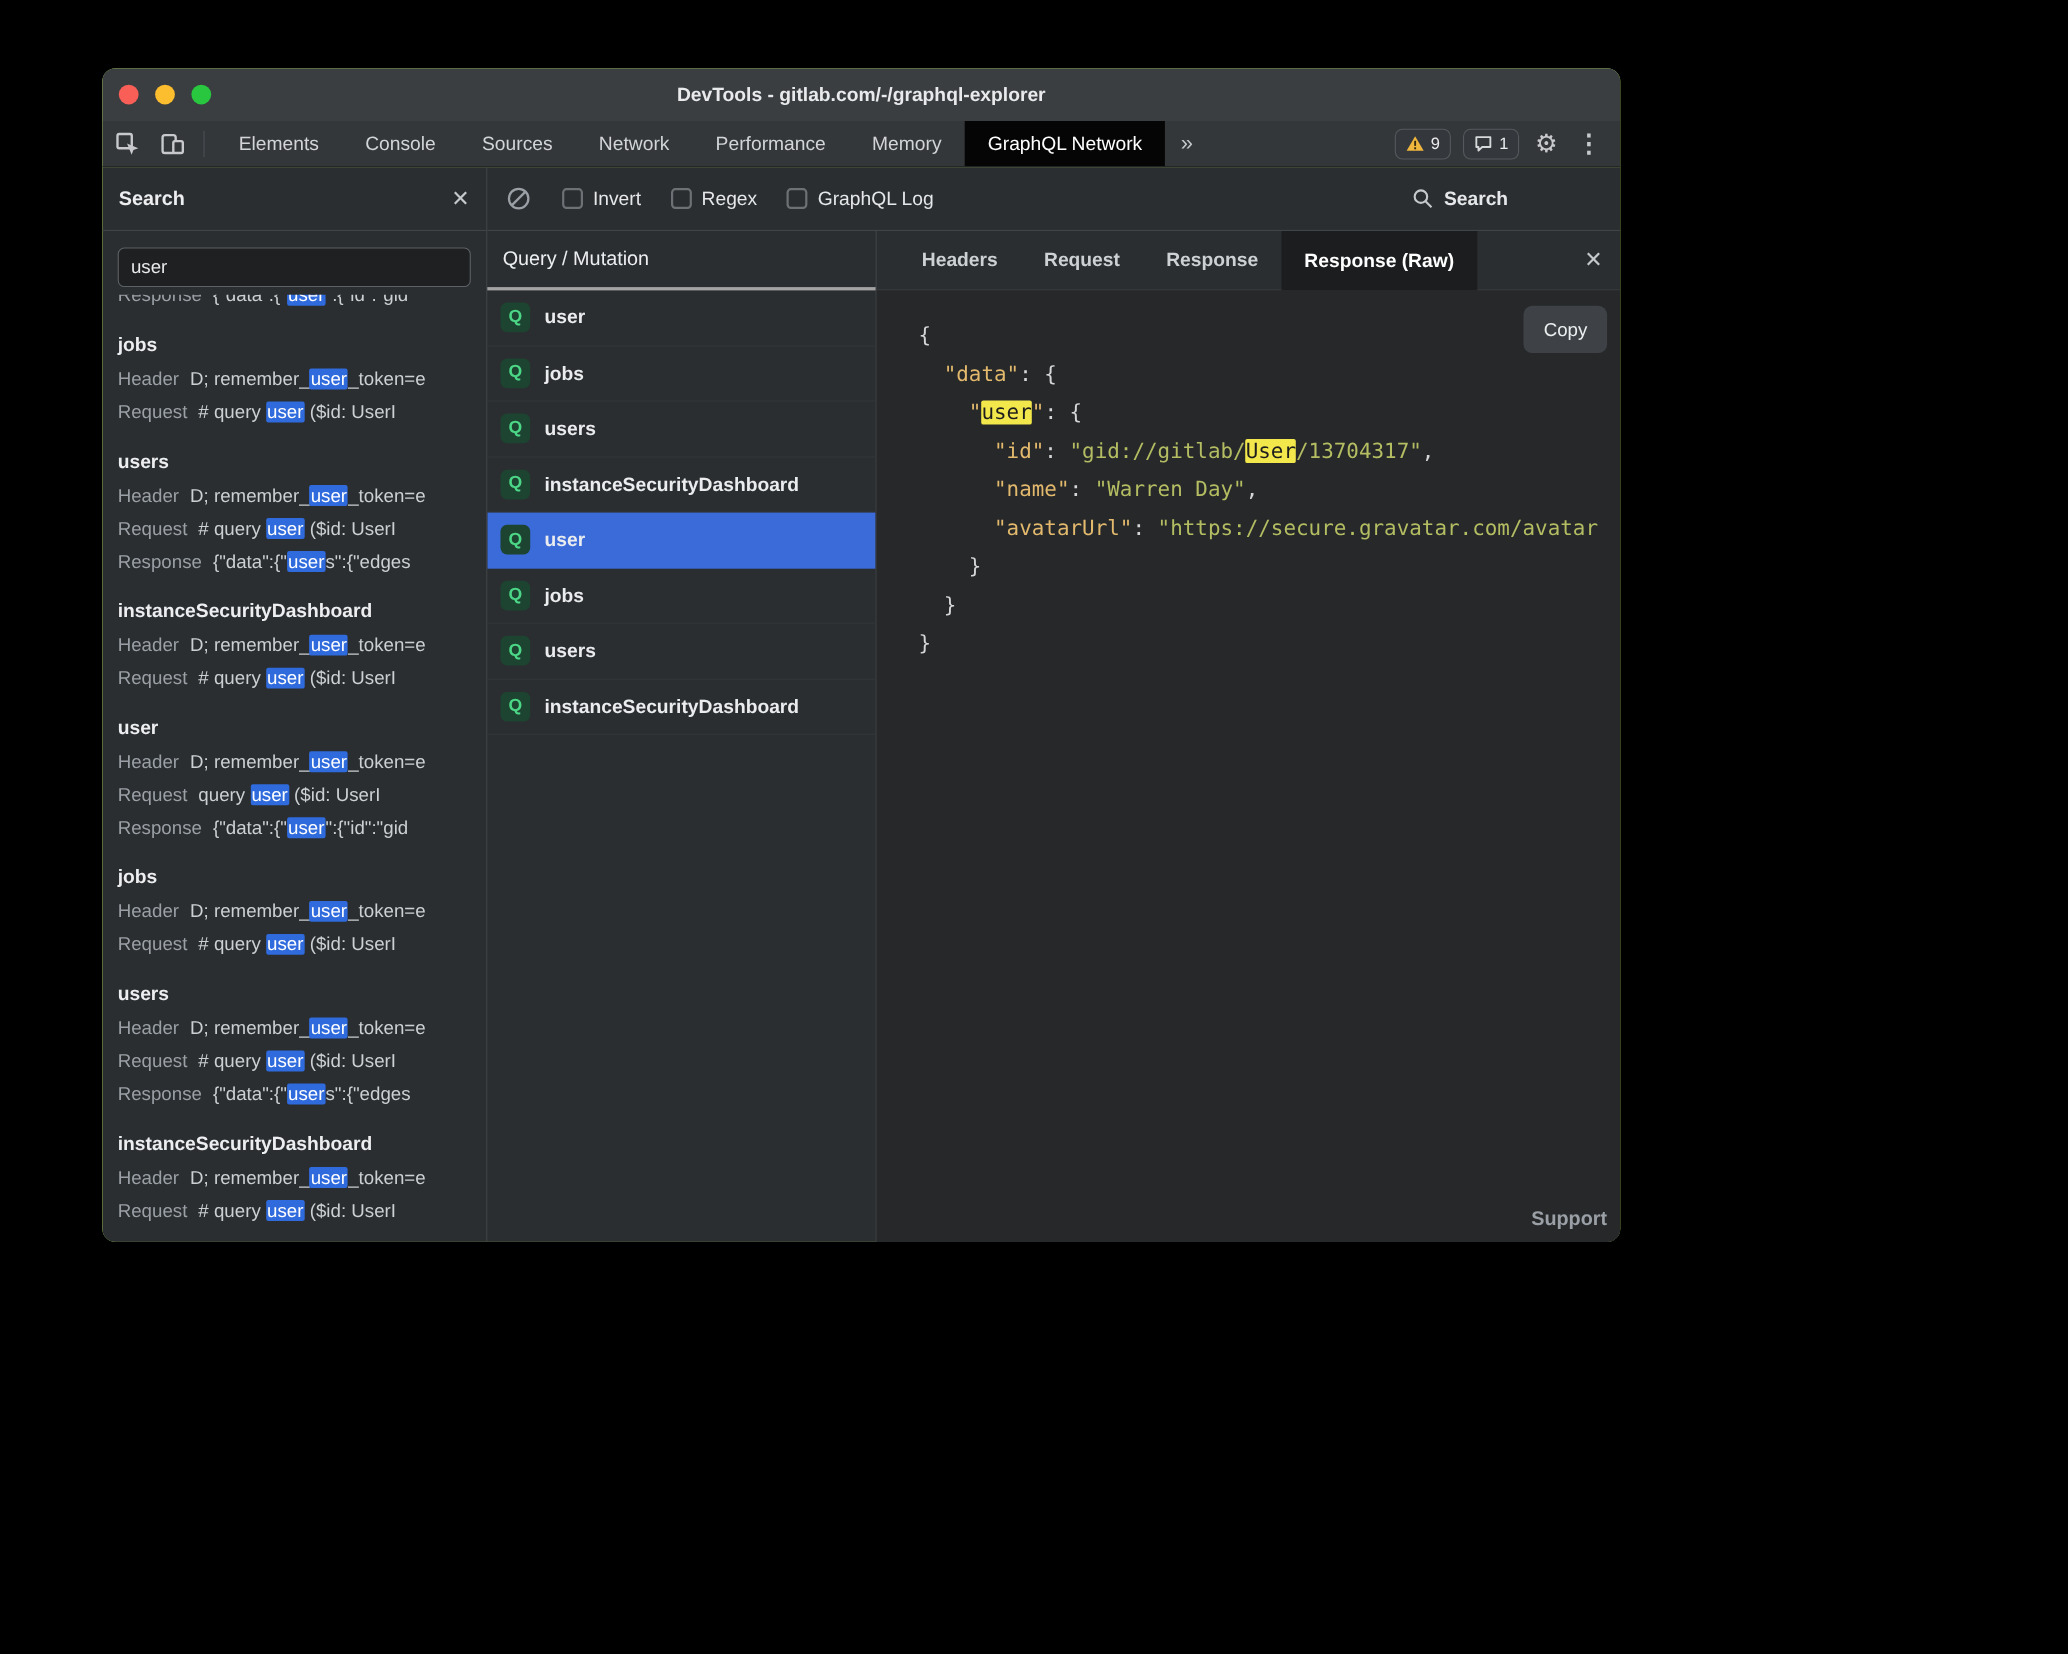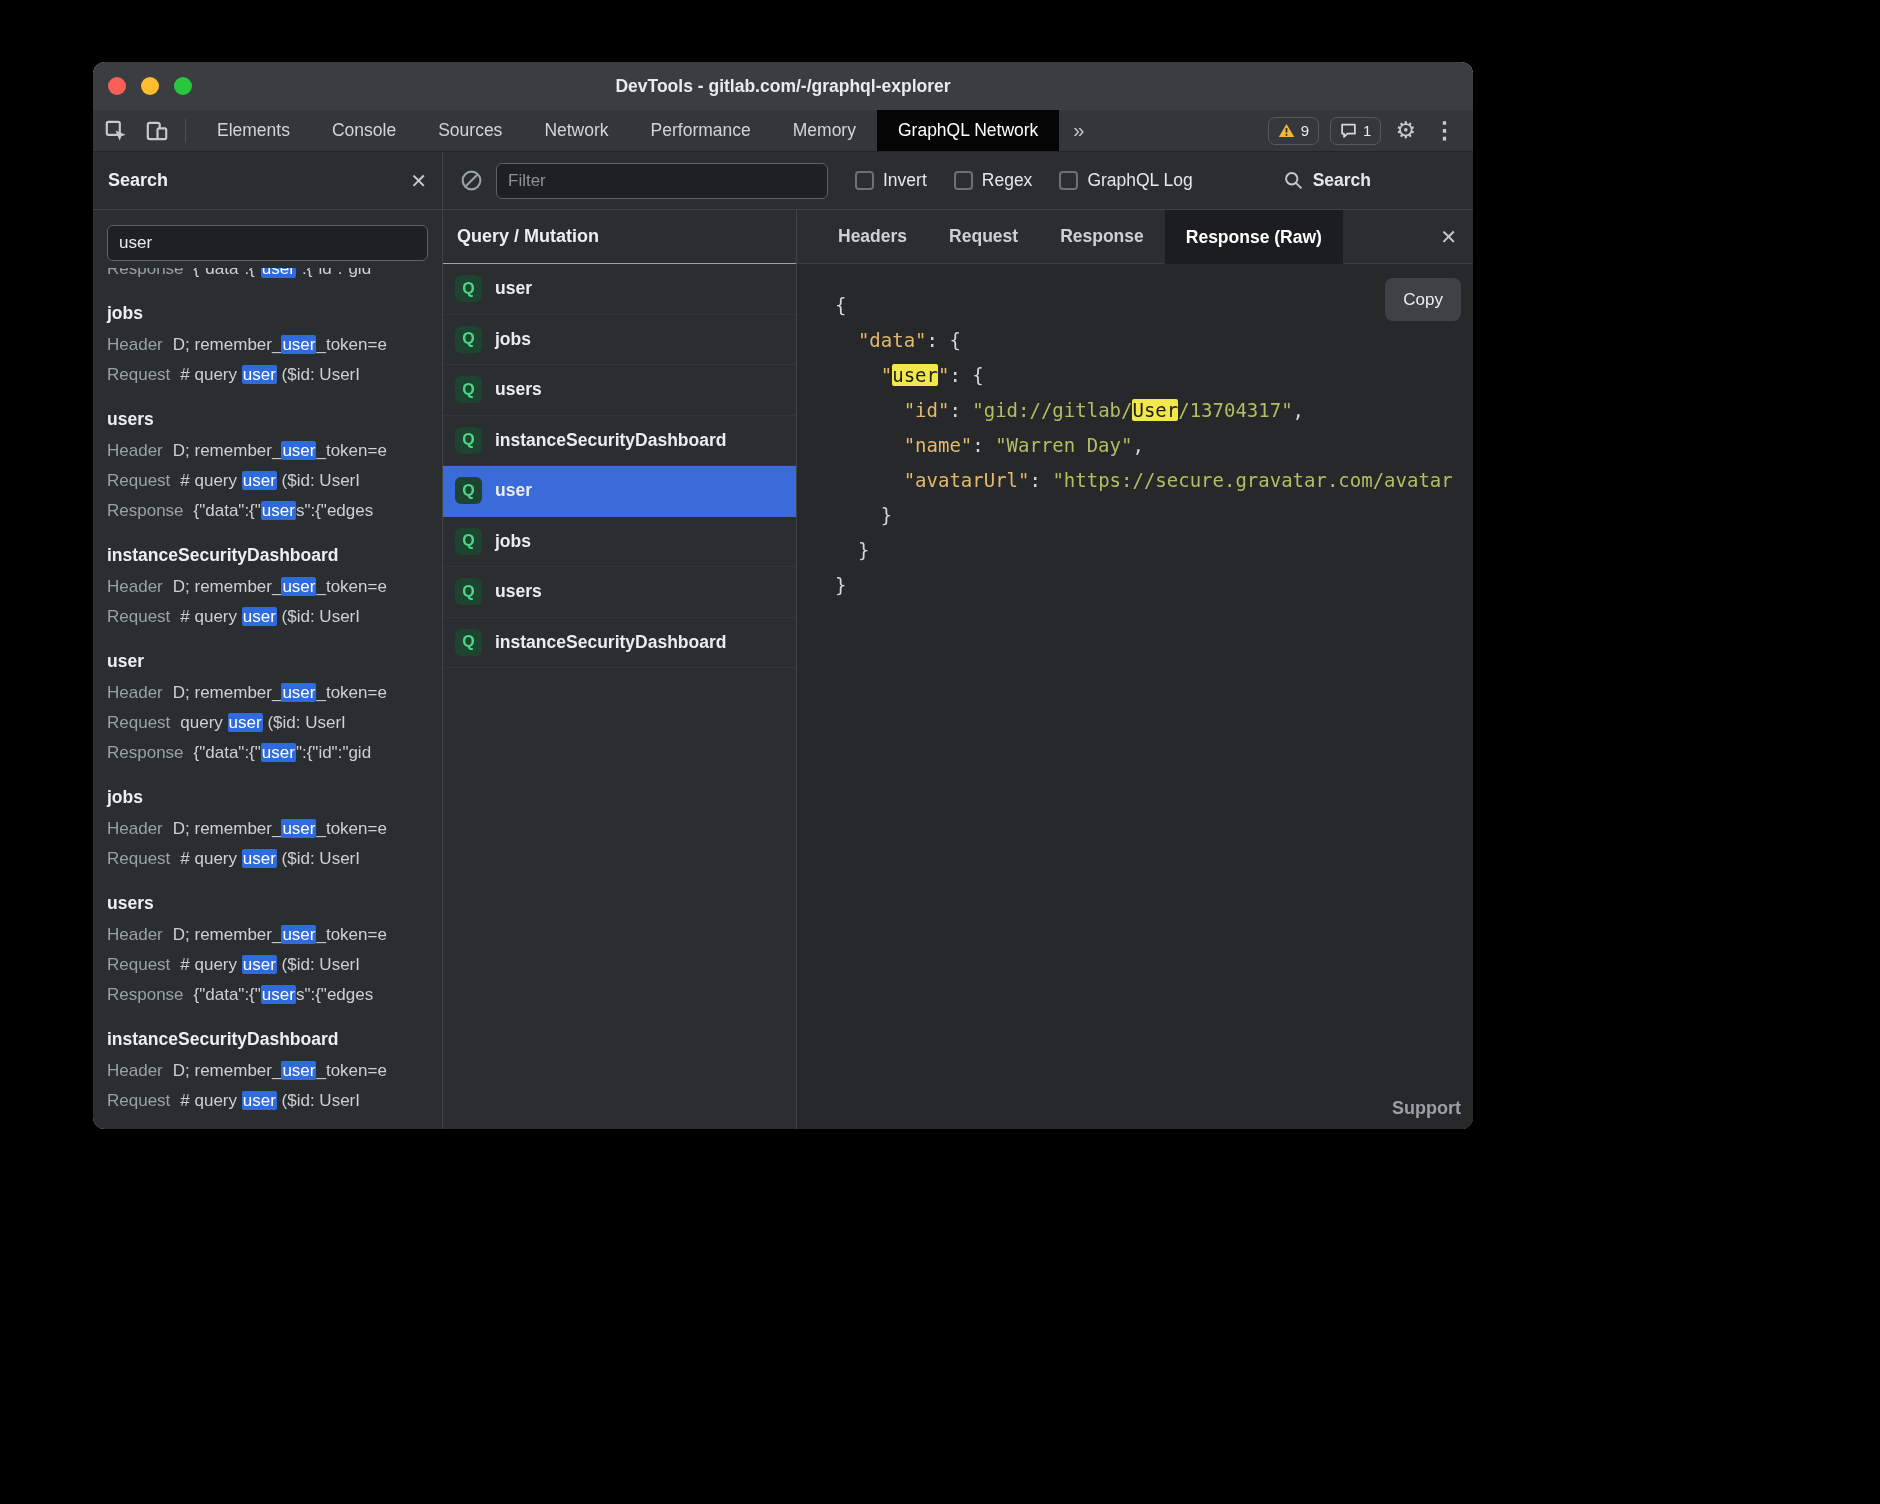--- a/index.html
+++ b/index.html
@@ -65,21 +65,21 @@
   .fb-input { width:332px; margin-left:12px; }
   .fb-checks { display:flex; align-items:center; }
   .cb-group { display:flex; align-items:center; gap:9px; margin-left:27px; color:#e5e7e9; font-size:17.5px; }
   .cb-box { width:19px; height:19px; border:2px solid #6d7175; border-radius:4px; flex:none; }
   .fb-search { margin-left:auto; margin-right:86px; display:flex; align-items:center; gap:9px;
     font-weight:600; font-size:17.5px; color:#e5e7e9; }
   
   .lower { flex:1; display:flex; min-height:0; }
   .query-col { width:354px; flex:none; border-right:1px solid #414447; display:flex; flex-direction:column; }
   .q-header { height:54px; flex:none; display:flex; align-items:center; padding:0 14px;
-    font-weight:700; font-size:18px; color:#eceef0; border-bottom:1px solid #a3a3a3; }
+    font-weight:400; font-size:18px; color:#eceef0; border-bottom:3px solid #a3a3a3; }
   .q-rows { flex:1; overflow:hidden; }
   .q-row { height:50.5px; display:flex; align-items:center; gap:13px; padding:0 12px; border-bottom:1px solid #333639; }
   .q-row.selected { background:var(--selected-row-blue,#3a6bd9); border-bottom-color:transparent; }
   .q-badge { width:27px; height:27px; border-radius:6px; background:#1d4331;
     color:var(--query-badge-green,#4cd787); display:flex; align-items:center; justify-content:center;
     font-weight:700; font-size:16px; flex:none; }
   .q-label { font-weight:700; font-size:17.5px; color:#eaecee; white-space:nowrap; }
   
   .details-col { flex:1; display:flex; flex-direction:column; min-width:0; }
   .d-tabbar { height:54px; flex:none; display:flex; align-items:stretch; padding-left:20px; border-bottom:1px solid #3b3e41; }
@@ -219,21 +219,20 @@
 
     <div class="right-of-search">
 
       <div class="filter-bar">
         <span class="fb-block">
           <svg width="25" height="25" viewBox="0 0 24 24">
               <circle cx="12" cy="12" r="8.5" fill="none" stroke="#9aa0a6" stroke-width="2"></circle>
               <line x1="6" y1="18" x2="18" y2="6" stroke="#9aa0a6" stroke-width="2"></line>
             </svg>
         </span>
-        <input class="text-input fb-input" placeholder="Filter" style="">
         <div class="fb-checks">
             <label class="cb-group">
               <span class="cb-box"></span>
               <span class="cb-label">Invert</span>
             </label>
             <label class="cb-group">
               <span class="cb-box"></span>
               <span class="cb-label">Regex</span>
             </label>
             <label class="cb-group">

